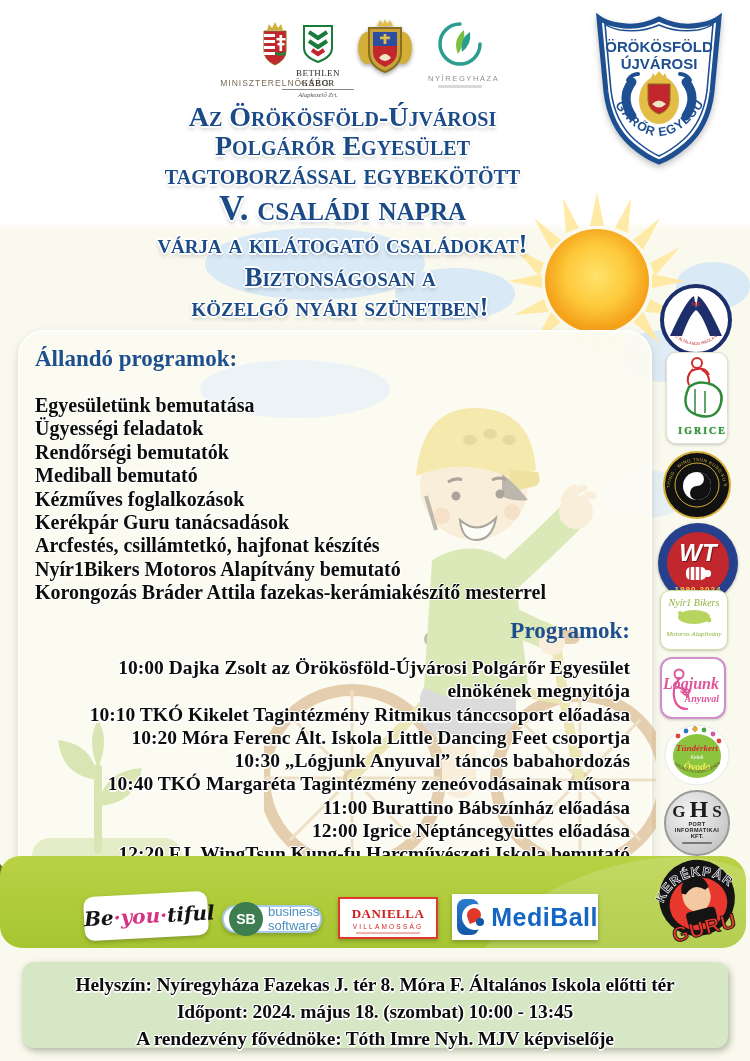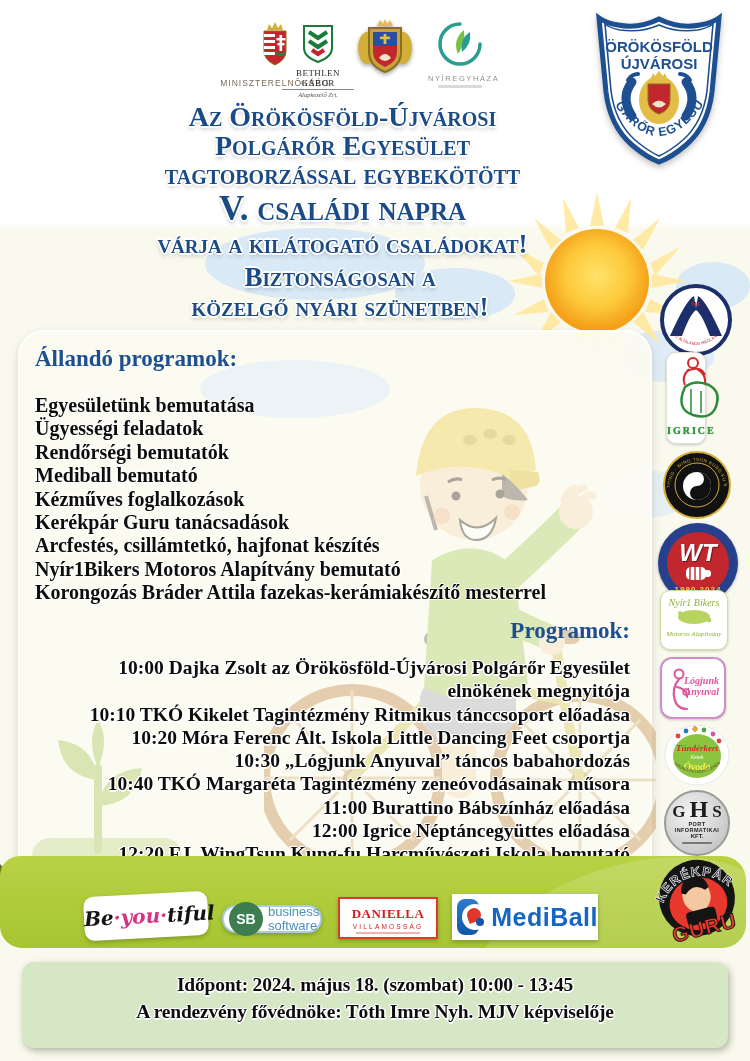--- a/index.html
+++ b/index.html
@@ -261,21 +261,21 @@
         <path id="morarc" d="M14,52 Q36,70 58,52"></path>
       </defs>
     <circle cx="36" cy="36" r="34" fill="#fff" stroke="#1c2f6b" stroke-width="4"></circle>
     <path d="M10,52 Q26,16 34,12 L36,24 L38,12 Q46,16 62,52 L50,52 Q42,30 36,26 Q30,30 22,52 Z" fill="#1c2f6b"></path>
     <text x="36" y="22" text-anchor="middle" font-size="6" font-weight="bold" fill="#c1272d" font-family="Liberation Serif,serif">MF</text>
     <text font-size="4" fill="#c1272d" font-family="Liberation Sans,sans-serif">
       <textPath xlink:href="#morarc" href="#morarc" startOffset="50%" text-anchor="middle">MÓRA FERENC ÁLTALÁNOS ISKOLA NYÍREGYHÁZA</textPath>
     </text>
   </svg>
 
-  <div class="rail-logo rbox" style="left:666px;top:352px;width:40px;height:92px;border:1.5px solid #e0e0d0;text-align:right;">
+  <div class="rail-logo rbox" style="left:666px;top:352px;width:62px;height:92px;border:1.5px solid #e0e0d0;text-align:right;">
     <svg width="56" height="68" viewBox="0 0 56 68" xmlns="http://www.w3.org/2000/svg">
       <circle cx="26" cy="10" r="5" fill="none" stroke="#d12b2b" stroke-width="2"></circle>
       <path d="M22,16 q-8,8 -4,16 M30,16 q10,6 8,16 M20,18 q14,-6 18,4" stroke="#d12b2b" stroke-width="2" fill="none"></path>
       <path d="M18,34 q-10,22 8,28 q20,6 24,-12 q3,-12 -8,-18 q-14,-6 -24,2 z" fill="none" stroke="#2e8b3a" stroke-width="2.5"></path>
       <path d="M24,36 v24 M34,38 v22" stroke="#2e8b3a" stroke-width="1.5"></path>
     </svg>
     <div style="font-size:10px;font-weight:700;letter-spacing:2px;color:#3a9a3a;text-shadow:0 0 1px #1b7b3a;">IGRICE</div>
   </div>
 
   <svg class="rail-logo" style="left:662px;top:450px;" width="70" height="70" viewBox="0 0 70 70" xmlns="http://www.w3.org/2000/svg" xmlns:xlink="http://www.w3.org/1999/xlink">
@@ -312,21 +312,21 @@
     <div style="font-size:7px;font-style:italic;color:#8db33a;">Motoros Alapítvány</div>
   </div>
 
   <div class="rail-logo rbox" style="left:660px;top:657px;width:66px;height:62px;border:2px solid #cf8fcb;border-radius:12px;">
     <svg style="position:absolute;left:3px;top:8px;" width="28" height="46" viewBox="0 0 28 46" xmlns="http://www.w3.org/2000/svg">
       <circle cx="14" cy="7" r="4.5" fill="none" stroke="#e0559a" stroke-width="2"></circle>
       <path d="M14,12 q-8,10 -4,22 q3,8 12,8 M12,20 q10,2 10,10" stroke="#e0559a" stroke-width="2.2" fill="none" stroke-linecap="round"></path>
       <circle cx="21" cy="25" r="3" fill="none" stroke="#e0559a" stroke-width="1.6"></circle>
     </svg>
     <div style="position:absolute;right:5px;top:16px;text-align:right;font-style:italic;font-weight:700;color:#e0559a;">
-      <div style="font-size:10px;">Lógjunk</div>
+      <div style="font-size:16px;">Lógjunk</div>
       <div style="font-size:10px;">Anyuval</div>
     </div>
   </div>
 
   <svg class="rail-logo" style="left:664px;top:724px;" width="66" height="62" viewBox="0 0 66 62" xmlns="http://www.w3.org/2000/svg" xmlns:xlink="http://www.w3.org/1999/xlink">
     <defs>
         <path id="tkarc" d="M10,40 Q33,58 56,40"></path>
       </defs>
     <ellipse cx="33" cy="31" rx="32" ry="30" fill="#fff" stroke="#e8e8e8"></ellipse>
     <g>
@@ -404,17 +404,18 @@
   <div class="sponsor" style="left:452px;top:894px;width:146px;height:46px;display:flex;align-items:center;gap:12px;padding-left:5px;box-sizing:border-box;">
     <div style="position:relative;width:36px;height:36px;border-radius:8px;background:linear-gradient(#2b7cd0,#1257a8);">
       <div style="position:absolute;left:5px;top:5px;width:26px;height:26px;border-radius:50%;background:#fff;"></div>
       <div style="position:absolute;left:10px;top:9px;width:14px;height:14px;background:#e0392c;border-radius:50% 50% 50% 0;transform:rotate(-20deg);"></div>
       <div style="position:absolute;left:19px;top:19px;width:8px;height:8px;background:#1257a8;border-radius:50%;"></div>
     </div>
     <div class="sans" style="font-size:25px;font-weight:700;color:#1565c4;letter-spacing:.5px;">MediBall</div>
   </div>
 
   <div class="abs footer-box">
+    <div class="fline">Helyszín: Nyíregyháza Fazekas J. tér 8. Móra F. Általános Iskola előtti tér</div>
     <div class="fline">Időpont: 2024. május 18. (szombat) 10:00 - 13:45</div>
     <div class="fline">A rendezvény fővédnöke: Tóth Imre Nyh. MJV képviselője</div>
   </div>
 
 </div>
 
 </body></html>

